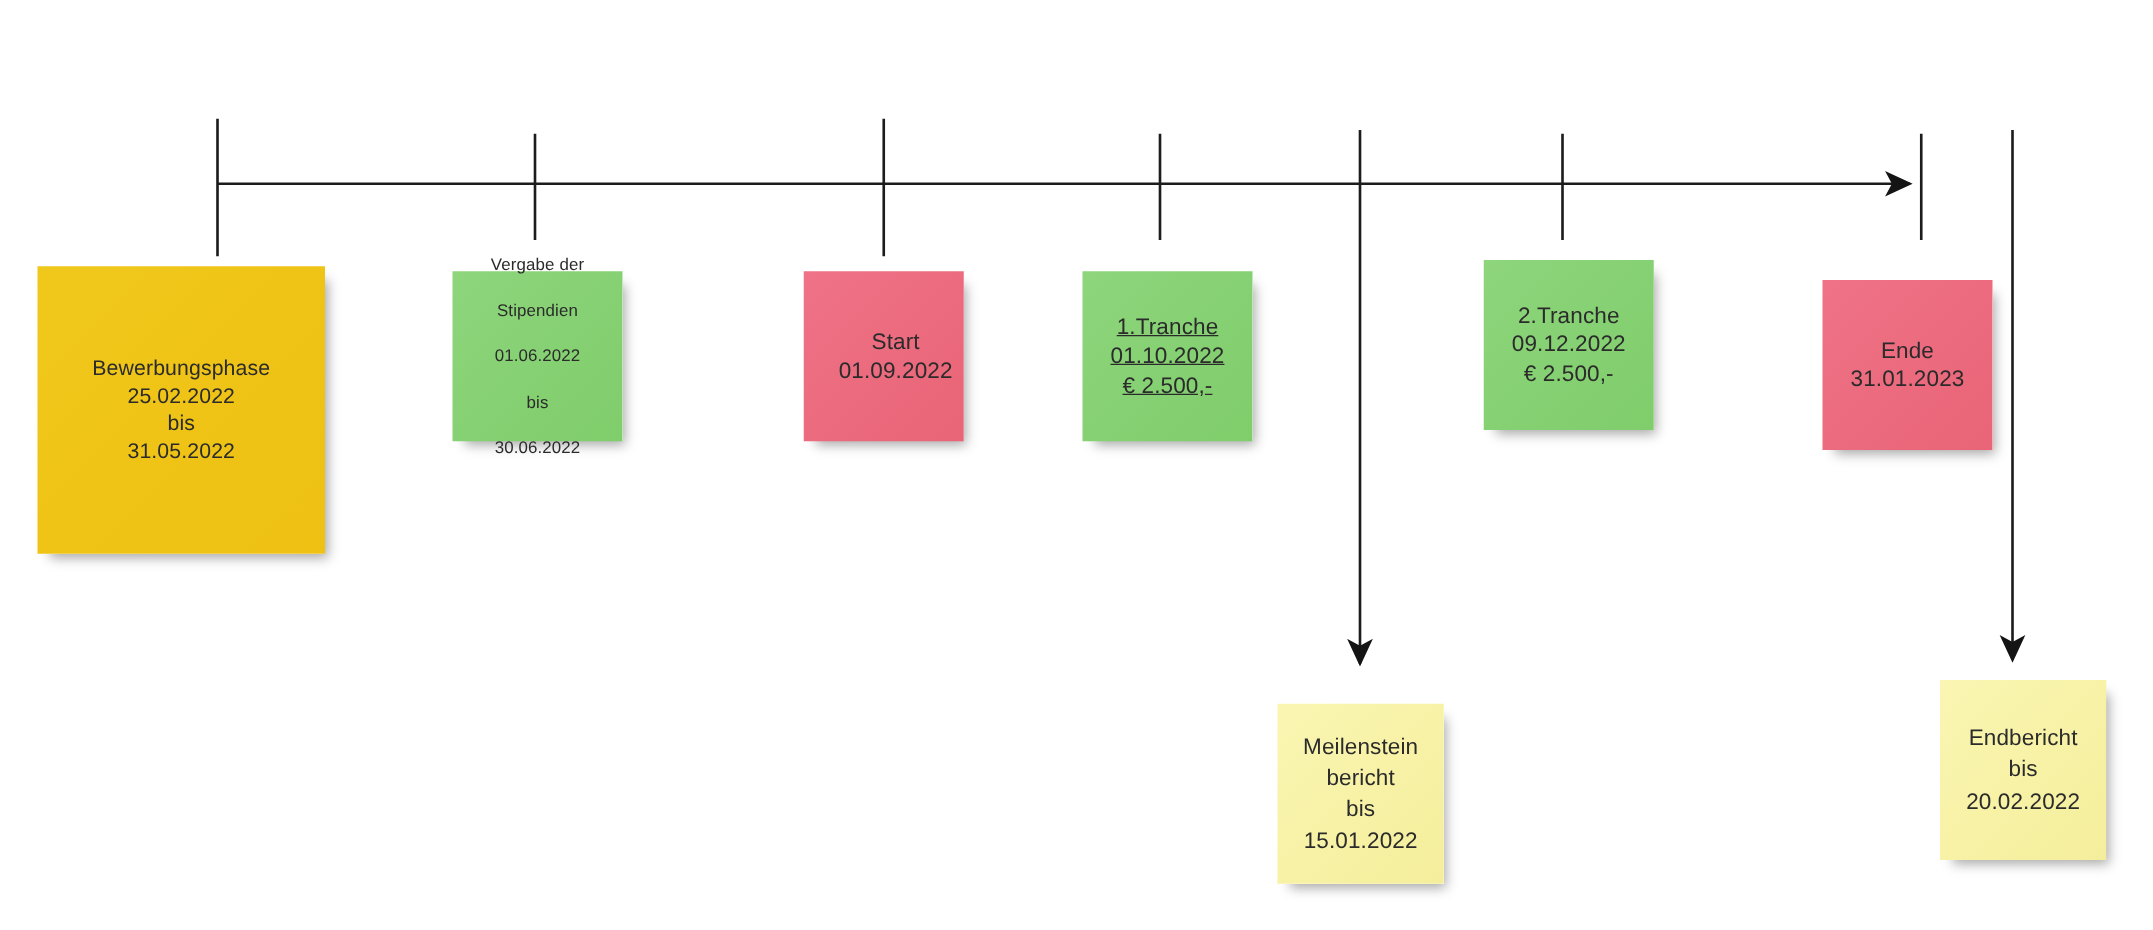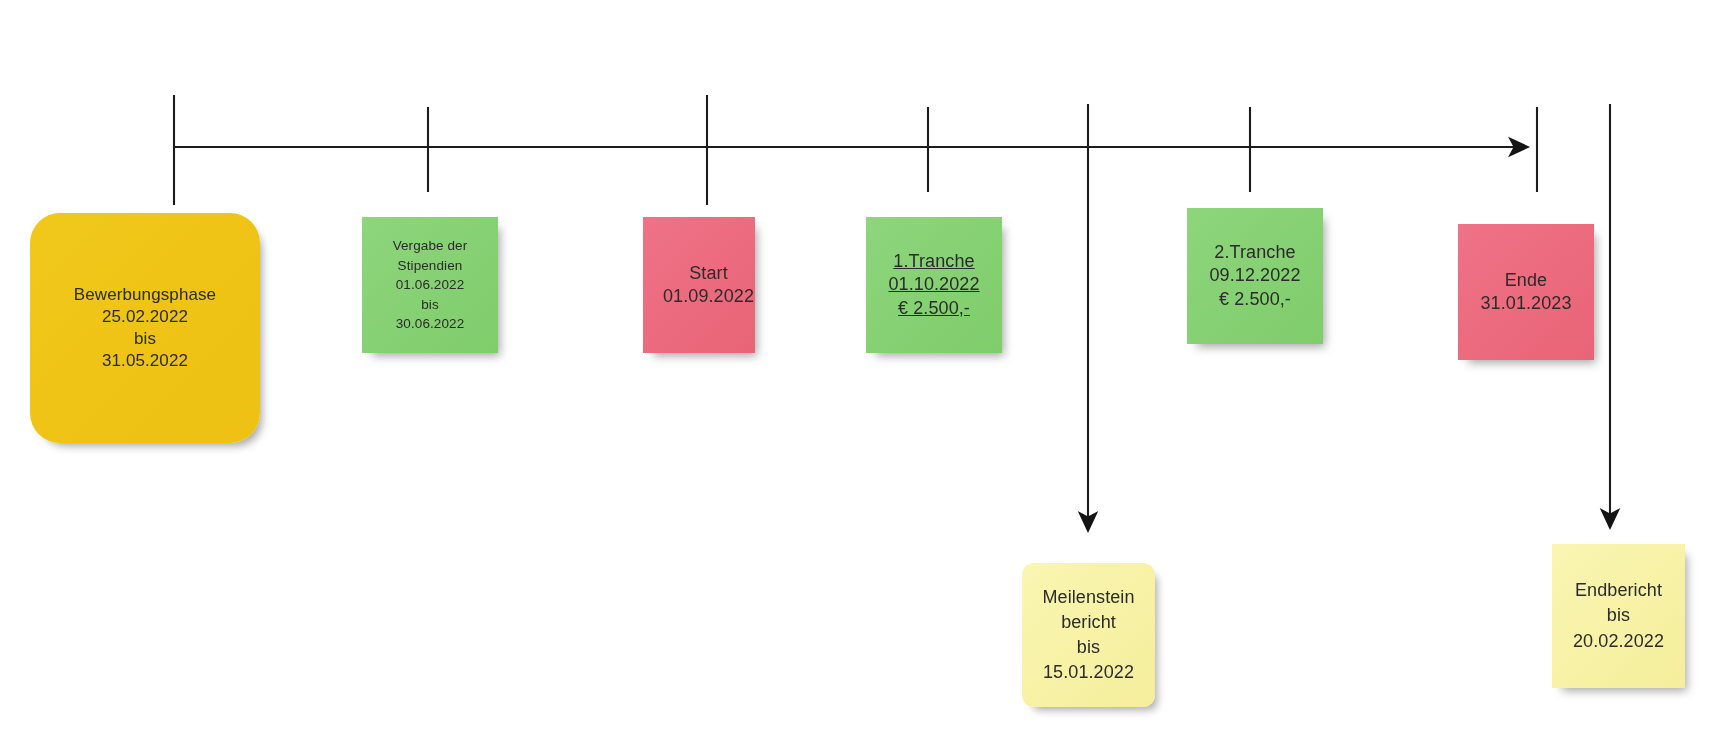--- a/index.html
+++ b/index.html
@@ -36,21 +36,21 @@
     text-align: center;
     color: #2b2b2b;
     line-height: 1.30;
     letter-spacing: 0.1px;
     white-space: pre;
     box-shadow: 6px 7px 9px -4px rgba(0,0,0,0.34);
   }
   .note .line { display: block; }
 
   
-  .note-yellow  { background: linear-gradient(135deg,#f0c81c 0%, #efc417 45%, #eec113 100%); border-radius: 30px; }
+  .note-yellow  { background: linear-gradient(135deg,#f0c81c 0%, #efc417 45%, #eec113 100%); }
   .note-green   { background: linear-gradient(135deg,#8ed57c 0%, #86d173 50%, #80cd6c 100%); }
   .note-pink    { background: linear-gradient(135deg,#ef7287 0%, #ec6b7e 50%, #e96477 100%); }
   .note-paleyel { background: linear-gradient(135deg,#faf5b2 0%, #f7f2a6 50%, #f4ee9c 100%); }
 </style>
 </head>
 <body>
 
 <div id="canvas">
 
   <svg id="svg-layer" viewBox="0 0 1722 744">
@@ -76,29 +76,29 @@
     <line x1="1610" y1="104" x2="1610" y2="528" stroke="#1c1c1c" stroke-width="2.1" marker-end="url(#arrowDown)"></line>
   </svg>
 
   <div class="note note-yellow" style="left:30px; top:213px; width:230px; height:230px; font-size:17px;">
     <span class="line">Bewerbungsphase</span>
     <span class="line">25.02.2022</span>
     <span class="line">bis</span>
     <span class="line">31.05.2022</span>
   </div>
 
-  <div class="note note-green" style="left:362px; top:217px; width:136px; height:136px; font-size:13.5px; line-height:1.45;">
+  <div class="note note-green" style="left:362px; top:217px; width:136px; height:136px; font-size:13.5px; line-height:1.45;gap:17px;">
     <span class="line">Vergabe der</span>
     <span class="line">Stipendien</span>
     <span class="line">01.06.2022</span>
     <span class="line">bis</span>
     <span class="line">30.06.2022</span>
   </div>
 
-  <div class="note note-pink" style="left:643px; top:217px; width:112px; height:136px; font-size:18px;padding-left:19px;">
+  <div class="note note-pink" style="left:643px; top:217px; width:128px; height:136px; font-size:18px;padding-left:19px;">
     <span class="line">Start</span>
     <span class="line">01.09.2022</span>
   </div>
 
   <div class="note note-green" style="left:866px; top:217px; width:136px; height:136px; font-size:18px;text-decoration:underline;">
     <span class="line">1.Tranche</span>
     <span class="line">01.10.2022</span>
     <span class="line">€ 2.500,-</span>
   </div>
 
@@ -106,21 +106,21 @@
     <span class="line">2.Tranche</span>
     <span class="line">09.12.2022</span>
     <span class="line">€ 2.500,-</span>
   </div>
 
   <div class="note note-pink" style="left:1458px; top:224px; width:136px; height:136px; font-size:18px;">
     <span class="line">Ende</span>
     <span class="line">31.01.2023</span>
   </div>
 
-  <div class="note note-paleyel" style="left:1022px; top:563px; width:133px; height:144px; font-size:18px; line-height:1.40;border-radius:12px;">
+  <div class="note note-paleyel" style="left:1022px; top:563px; width:133px; height:144px; font-size:18px; line-height:1.40;">
     <span class="line">Meilenstein</span>
     <span class="line">bericht</span>
     <span class="line">bis</span>
     <span class="line">15.01.2022</span>
   </div>
 
   <div class="note note-paleyel" style="left:1552px; top:544px; width:133px; height:144px; font-size:18px; line-height:1.40;">
     <span class="line">Endbericht</span>
     <span class="line">bis</span>
     <span class="line">20.02.2022</span>

